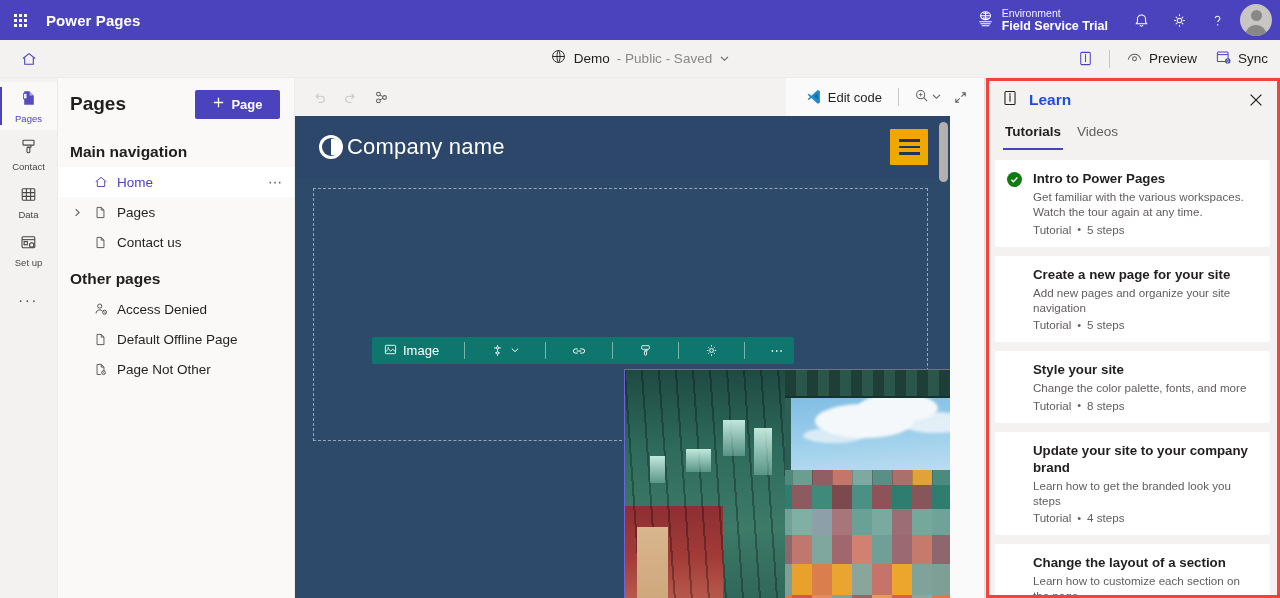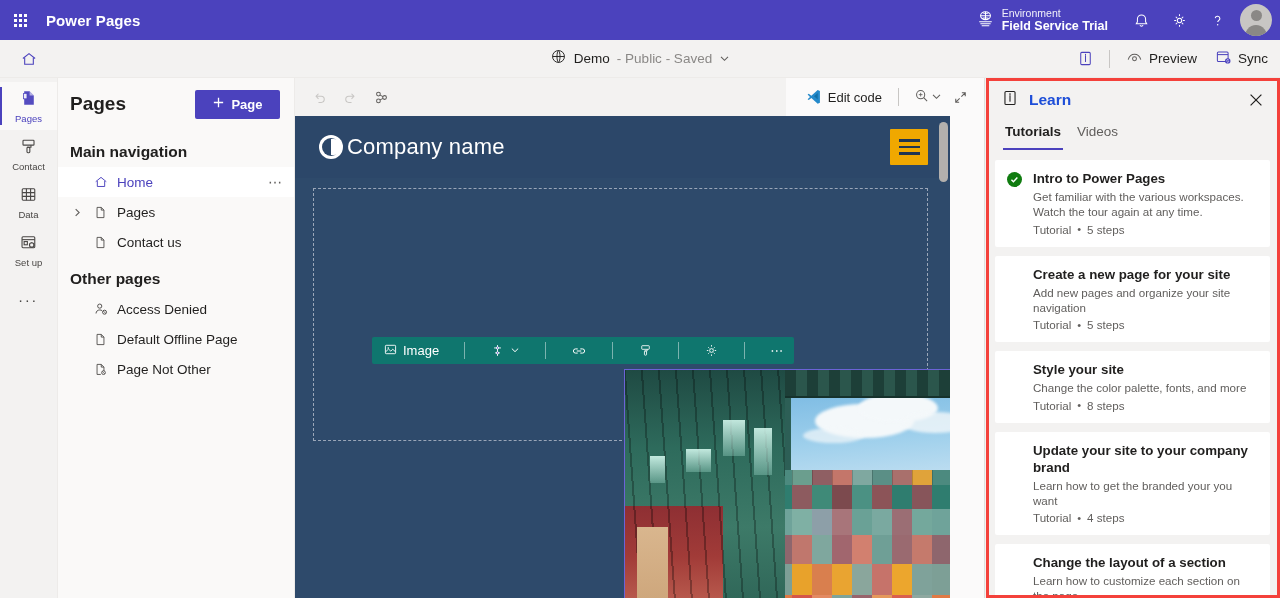--- a/index.html
+++ b/index.html
@@ -744,21 +744,21 @@
               <span class="dot">•</span>
               <span>8 steps</span>
             </div>
           </div>
         </div>
 
         <div class="lcard">
           <div class="lcard-badge"></div>
           <div class="lcard-body">
             <div class="lcard-title">Update your site to your company brand</div>
-            <div class="lcard-desc">Learn how to get the branded your you want</div>
+            <div class="lcard-desc">Learn how to get the branded look you steps</div>
             <div class="lcard-meta">
               <span>Tutorial</span>
               <span class="dot">•</span>
               <span>4 steps</span>
             </div>
           </div>
         </div>
 
         <div class="lcard">
           <div class="lcard-badge"></div>

